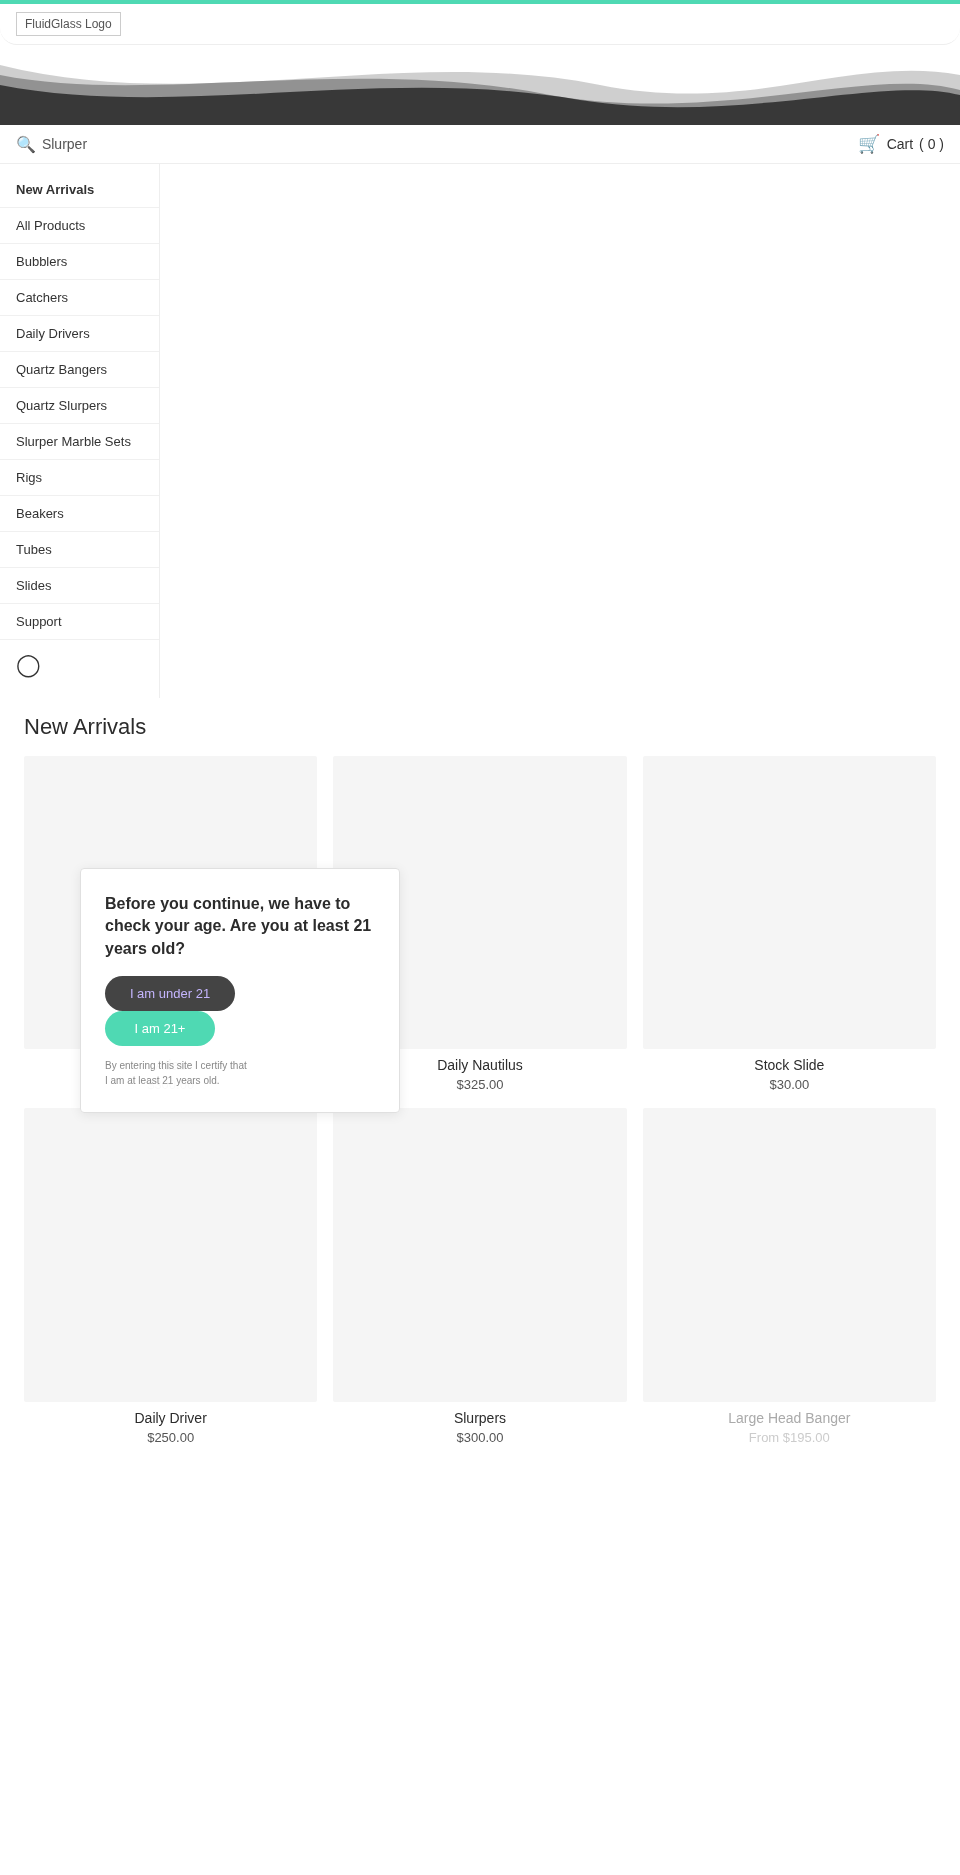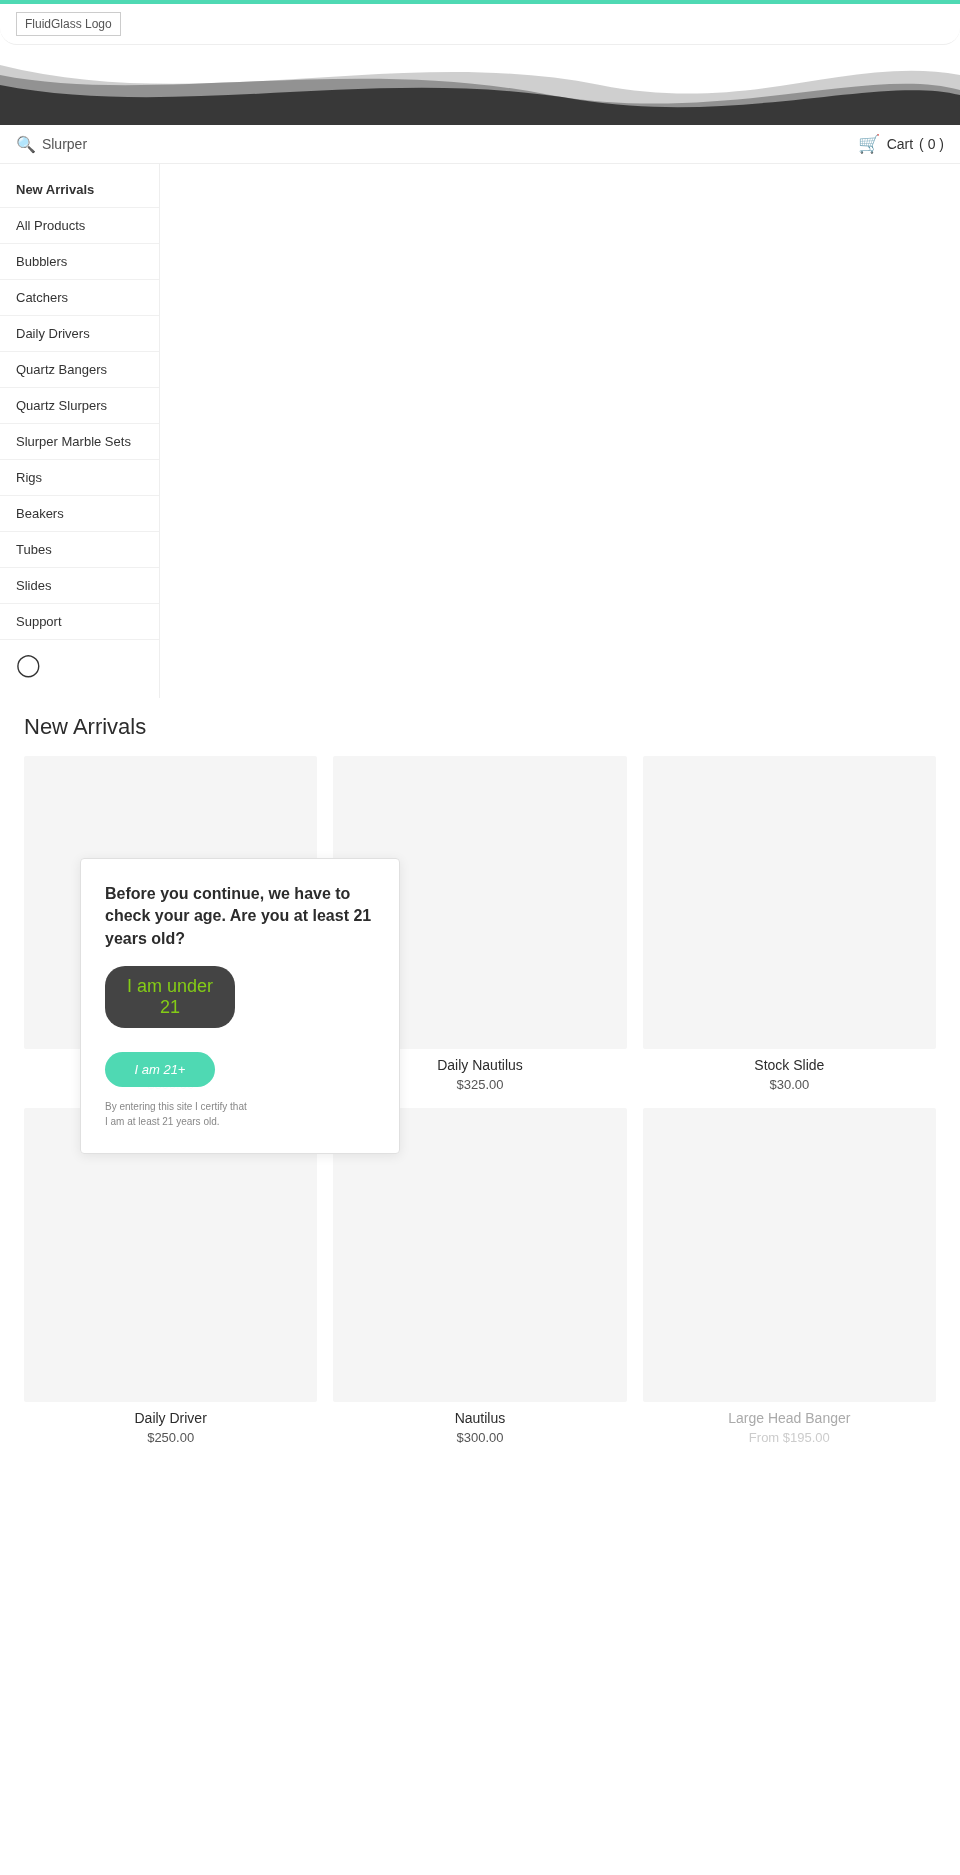--- a/index.html
+++ b/index.html
@@ -139,21 +139,21 @@
       font-size: 13px;
       color: #555;
       margin-top: 4px;
     }
     .product-name.faded { color: #aaa; }
     .product-price.faded { color: #ccc; }
 
     
     #age-overlay {
       position: absolute;
-      top: 160px;
+      top: 170px;
       left: 80px;
       width: 320px;
       background: rgba(255,255,255,0.97);
       border: 1px solid #e0e0e0;
       border-radius: 4px;
       padding: 24px;
       z-index: 100;
       box-shadow: 0 2px 12px rgba(0,0,0,0.08);
     }
     #age-question {
@@ -161,41 +161,40 @@
       font-weight: 600;
       color: #2c2c2c;
       margin-bottom: 16px;
       line-height: 1.4;
     }
     #btn-under {
       display: block;
       width: 130px;
       padding: 10px 16px;
       background: #444;
-      color: #84cc16;
+      color: #c4b5fd;
       border: none;
       border-radius: 20px;
-      font-size: 18px;
-      cursor: pointer;
-      margin-bottom: 24px;
+      font-size: 13px;
+      cursor: pointer;
+      margin-bottom: 0;
       text-align: center;
     }
     #btn-over {
       display: block;
       width: 110px;
       padding: 10px 16px;
       background: #4fd9b3;
       color: #fff;
       border: none;
       border-radius: 20px;
       font-size: 13px;
       cursor: pointer;
       margin-bottom: 12px;
       text-align: center;
-      font-style: italic;
     }
     #age-disclaimer {
       font-size: 10px;
       color: #888;
       line-height: 1.5;
     }
 
     
     #top-accent {
       height: 4px;
@@ -272,21 +271,21 @@
         <div class="product-price">$30.00</div>
       </div>
 
       <div class="product-card">
         <div class="product-image"></div>
         <div class="product-name">Daily Driver</div>
         <div class="product-price">$250.00</div>
       </div>
       <div class="product-card">
         <div class="product-image"></div>
-        <div class="product-name">Nautilus</div>
+        <div class="product-name">Slurpers</div>
         <div class="product-price">$300.00</div>
       </div>
       <div class="product-card">
         <div class="product-image"></div>
         <div class="product-name faded">Large Head Banger</div>
         <div class="product-price faded">From $195.00</div>
       </div>
     </div>
 
     <div id="age-overlay">

